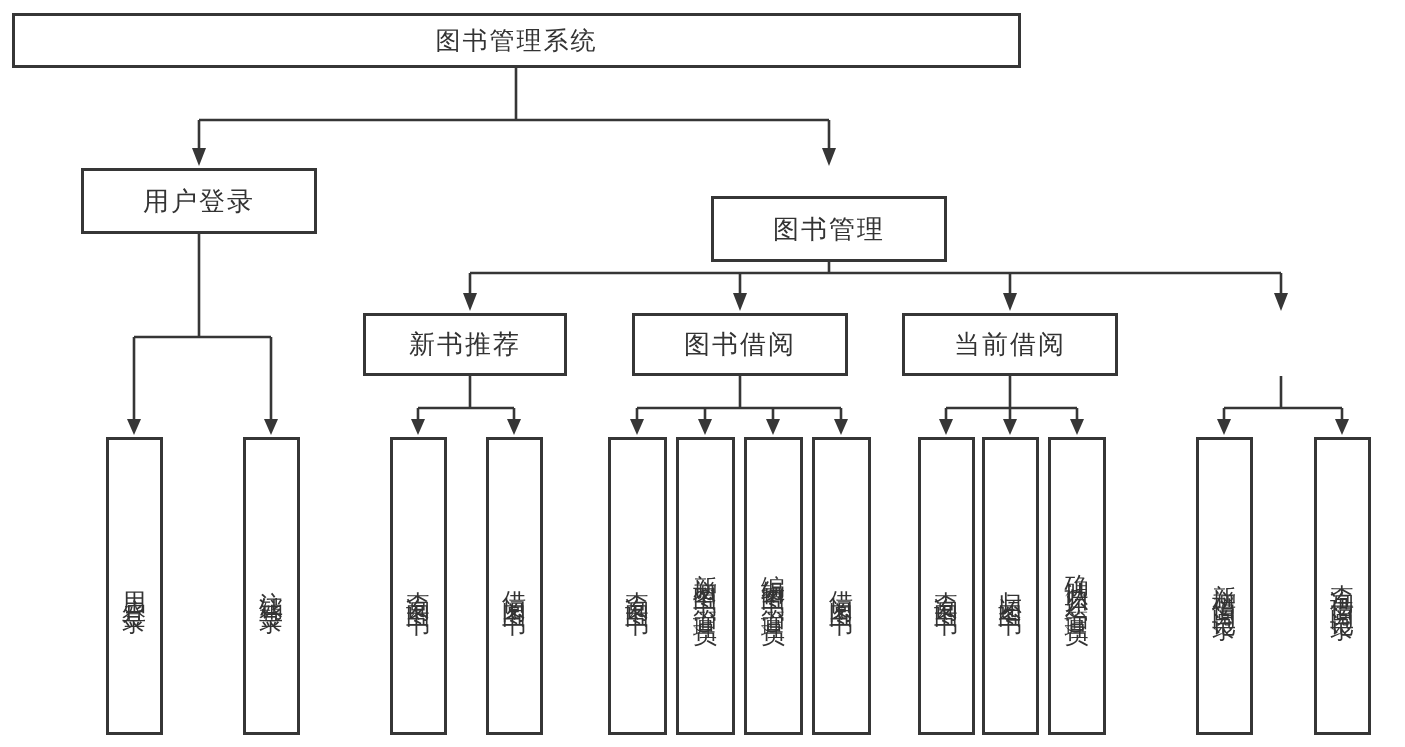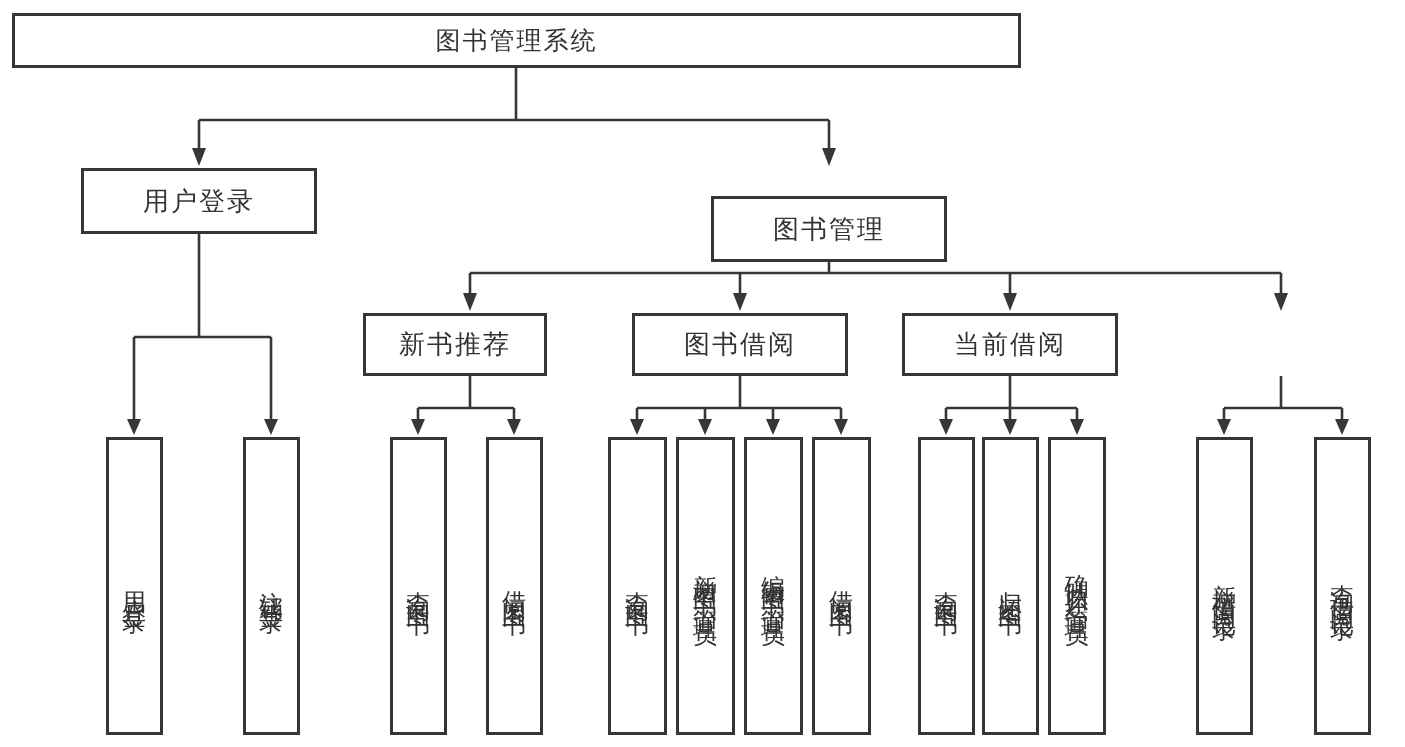--- a/index.html
+++ b/index.html
@@ -80,21 +80,21 @@
     <span>图书管理系统</span>
   </div>
 
   <div class="node h-node" style="left:81px;top:168px;width:236px;height:66px;">
     <span>用户登录</span>
   </div>
   <div class="node h-node" style="left:711px;top:168px;width:236px;height:66px;margin-top:28px;">
     <span>图书管理</span>
   </div>
 
-  <div class="node h-node" style="left:363px;top:313px;width:184px;height:63px;">
+  <div class="node h-node" style="left:363px;top:313px;width:204px;height:63px;">
     <span>新书推荐</span>
   </div>
   <div class="node h-node" style="left:902px;top:313px;width:216px;height:63px;">
     <span>当前借阅</span>
   </div>
   <div class="node h-node" style="left:632px;top:313px;width:216px;height:63px;">
     <span>图书借阅</span>
   </div>
 
   <div class="node v-node" style="left:106px;top:437px;width:57px;height:298px;">

